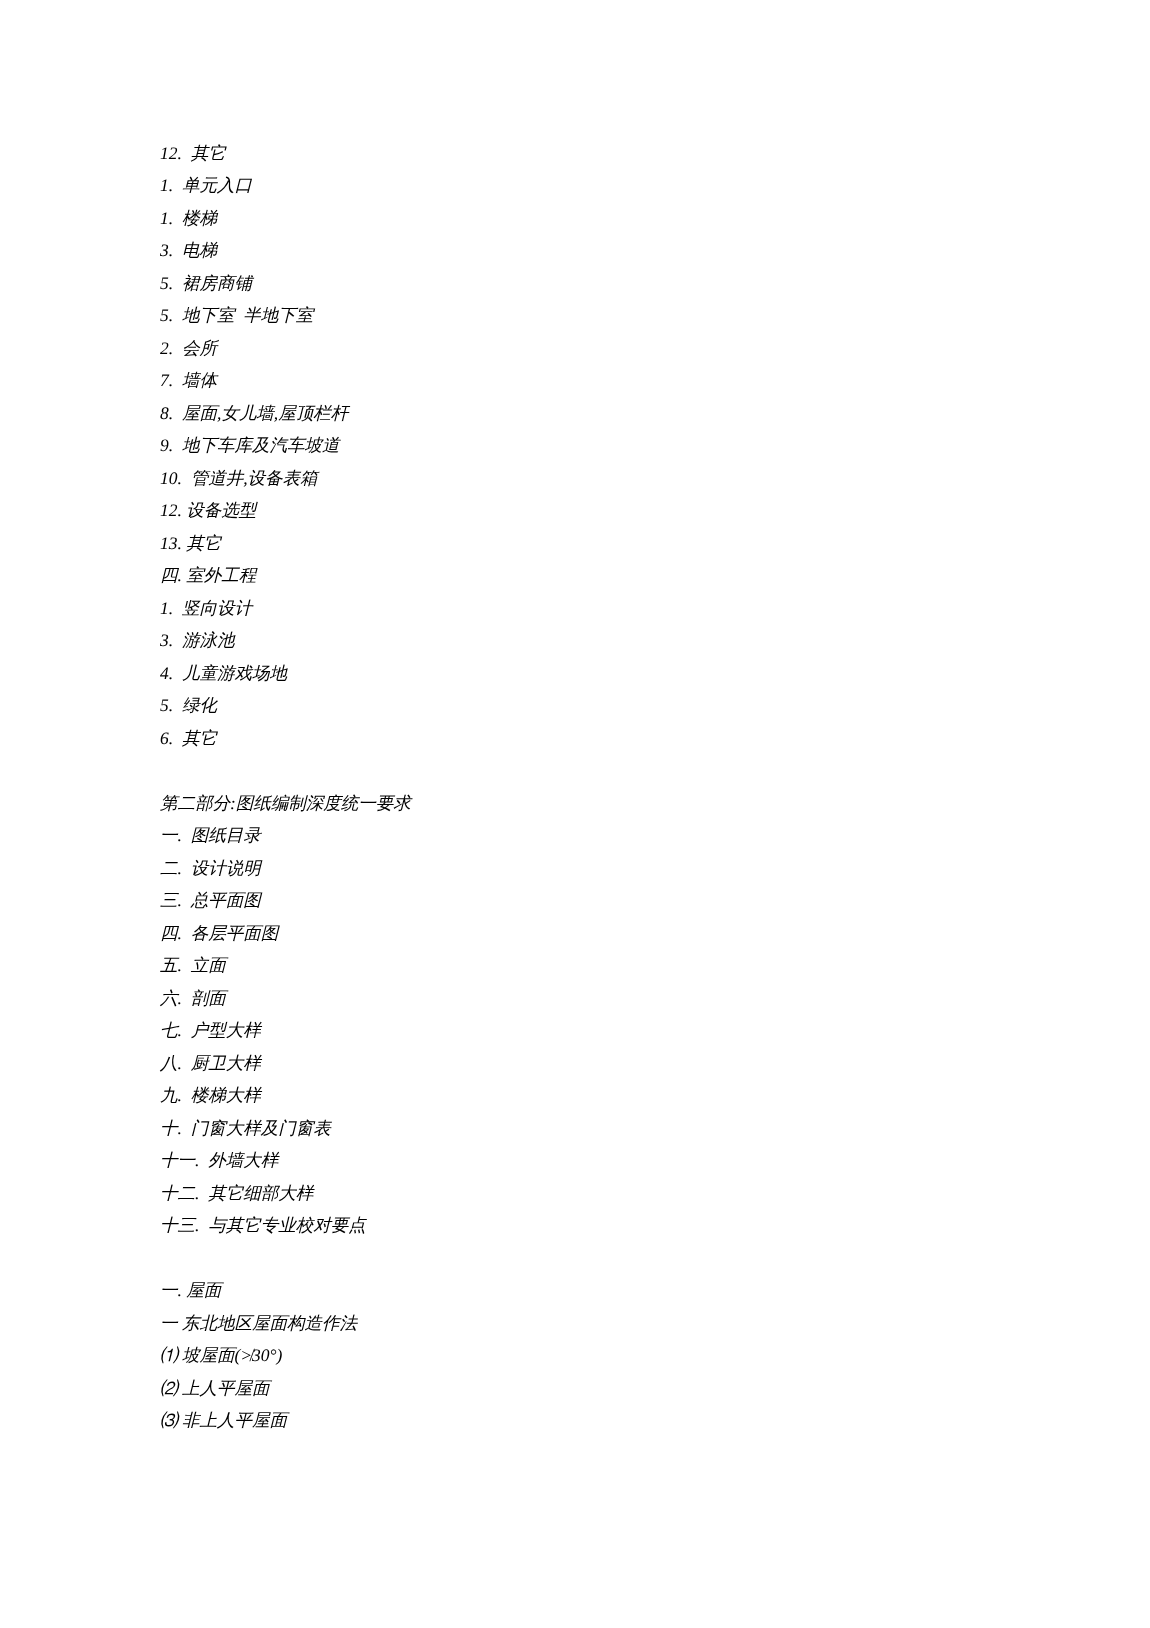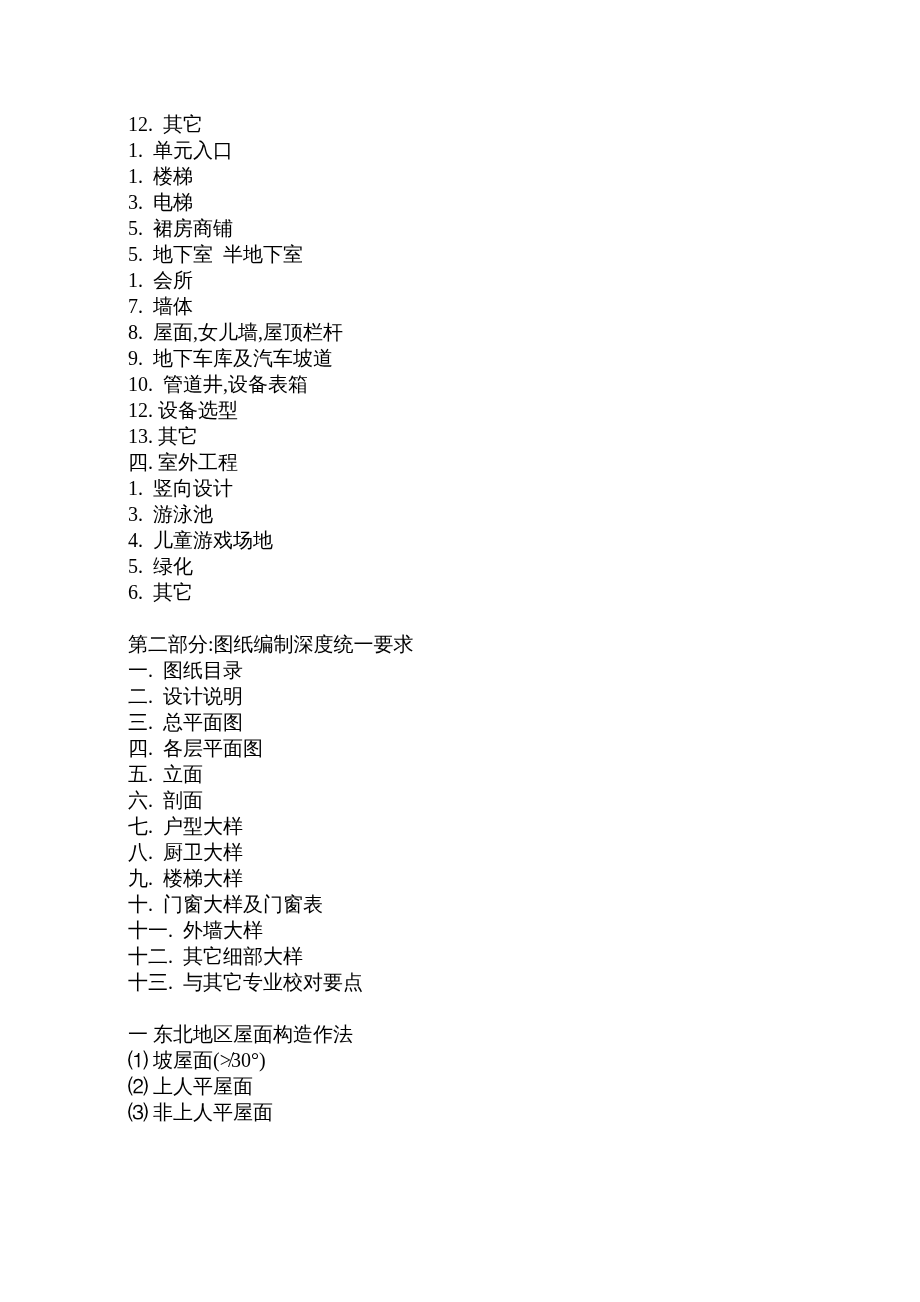--- a/index.html
+++ b/index.html
@@ -5,42 +5,43 @@
   body {
     margin: 0;
     padding: 0;
     background: #ffffff;
     font-family: "SimSun", "宋体", serif;
     width: 920px;
     height: 1302px;
   }
   .page {
     padding: 111px 17px 0 128px;
-    font-size: 20px;
+    font-size: 14px;
     line-height: 26px;
     color: #000000;
+    font-style: italic;
   }
   .line {
     white-space: pre;
   }
   .spacer {
     height: 26px;
   }
 </style>
 </head>
 <body>
 
 <div class="page">
   <div class="line">12.  其它</div>
   <div class="line">1.  单元入口</div>
   <div class="line">1.  楼梯</div>
   <div class="line">3.  电梯</div>
   <div class="line">5.  裙房商铺</div>
   <div class="line">5.  地下室  半地下室</div>
-  <div class="line">1.  会所</div>
+  <div class="line">2.  会所</div>
   <div class="line">7.  墙体</div>
   <div class="line">8.  屋面,女儿墙,屋顶栏杆</div>
   <div class="line">9.  地下车库及汽车坡道</div>
   <div class="line">10.  管道井,设备表箱</div>
   <div class="line">12. 设备选型</div>
   <div class="line">13. 其它</div>
   <div class="line">四. 室外工程</div>
   <div class="line">1.  竖向设计</div>
   <div class="line">3.  游泳池</div>
   <div class="line">4.  儿童游戏场地</div>
@@ -59,17 +60,18 @@
   <div class="line">七.  户型大样</div>
   <div class="line">八.  厨卫大样</div>
   <div class="line">九.  楼梯大样</div>
   <div class="line">十.  门窗大样及门窗表</div>
   <div class="line">十一.  外墙大样</div>
   <div class="line">十二.  其它细部大样</div>
   <div class="line">十三.  与其它专业校对要点</div>
 
   <div class="spacer"></div>
 
+  <div class="line">一. 屋面</div>
   <div class="line">一 东北地区屋面构造作法</div>
   <div class="line">⑴ 坡屋面(≯30°)</div>
   <div class="line">⑵ 上人平屋面</div>
   <div class="line">⑶ 非上人平屋面</div>
 </div>
 
 </body></html>

